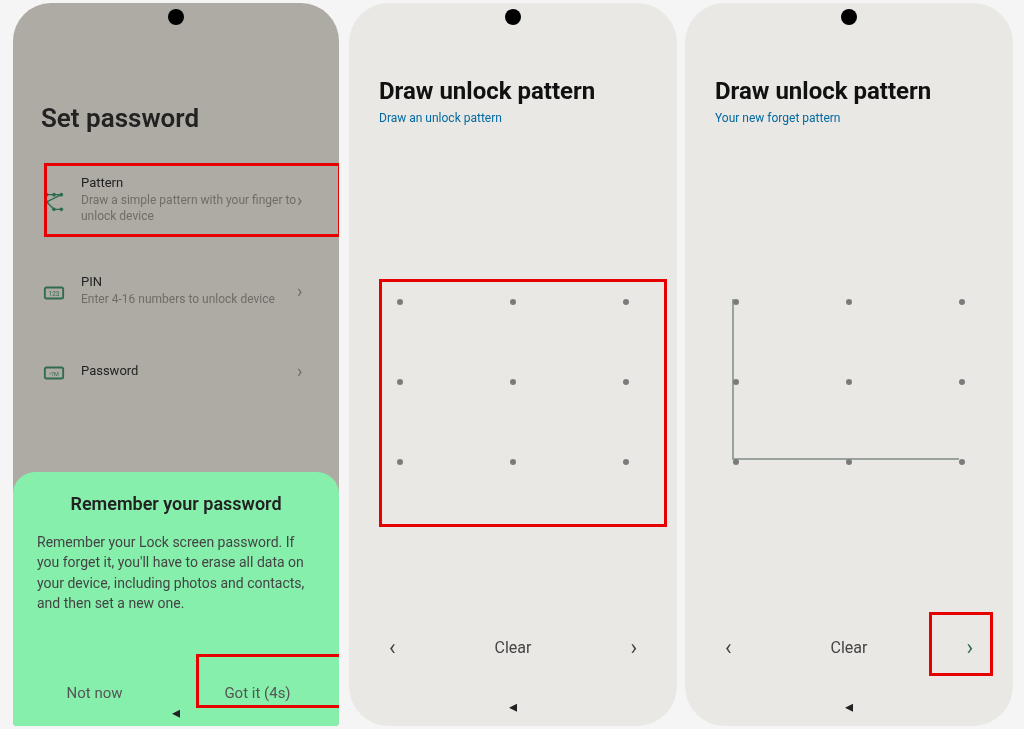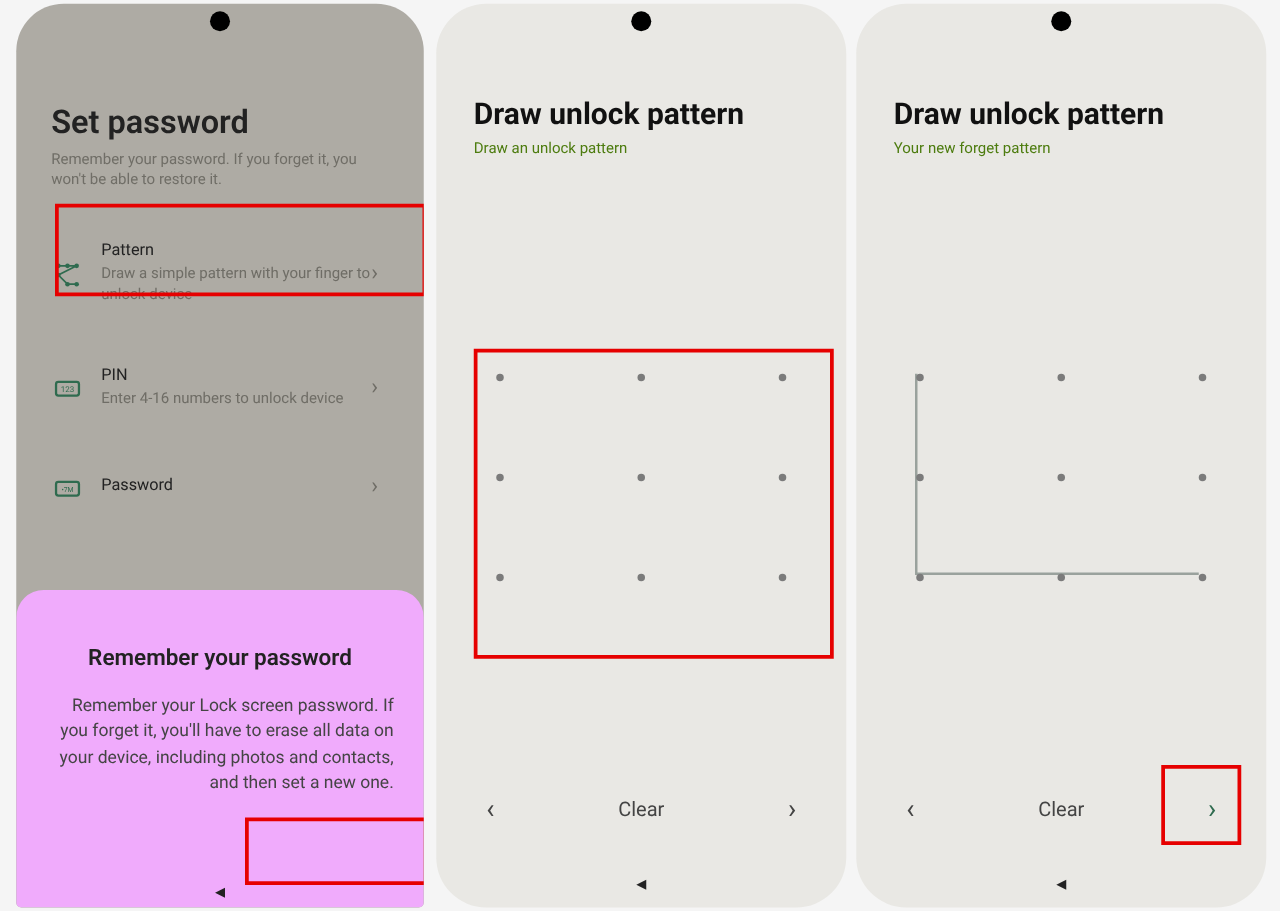--- a/index.html
+++ b/index.html
@@ -4,42 +4,42 @@
 <style>
   html,body{margin:0;padding:0;width:1024px;height:729px;background:#f5f5f5;font-family:-apple-system,Roboto,Arial,sans-serif;overflow:hidden;}
   .canvas{position:relative;width:1024px;height:729px;}
   .phone{position:absolute;top:3px;height:723px;border-radius:40px;background:#e9e8e4;overflow:hidden;}
   .phone:before{content:"";position:absolute;top:0;left:50%;transform:translateX(-50%);width:16px;height:16px;background:#000;border-radius:50%;margin-top:6px;z-index:5;}
   .phone1{left:13px;width:326px;background:#aeaba4;border-radius:38px 38px 4px 4px;}
   .phone2{left:349px;width:328px;}
   .phone3{left:685px;width:328px;}
 
   
-  .p1-header{padding:80px 28px 14px 28px;}
+  .p1-header{padding:100px 28px 14px 28px;}
   .p1-title{font-size:26px;font-weight:600;color:#222;}
   .p1-subtitle{font-size:12px;color:#706e67;margin-top:6px;line-height:1.35;}
   .option{display:flex;align-items:center;padding:12px 28px;}
   .opt-icon{width:26px;height:26px;flex:0 0 26px;display:flex;align-items:flex-end;justify-content:center;margin-right:14px;}
   .opt-body{flex:1;}
   .opt-title{font-size:13px;color:#222;}
   .opt-sub{font-size:12px;color:#6f6d66;margin-top:2px;line-height:1.35;max-width:220px;}
   .chev{width:14px;color:#6f6d66;font-size:18px;}
-  .sheet{position:absolute;left:0;right:0;bottom:0;background:#f0abfc;border-radius:22px 22px 0 0;padding:44px 24px 22px 24px;height:254px;box-sizing:border-box;margin-top:48px;}
+  .sheet{position:absolute;left:0;right:0;bottom:0;background:#86efac;border-radius:22px 22px 0 0;padding:21px 24px 22px 24px;height:254px;box-sizing:border-box;margin-top:48px;}
   .sheet-title{font-size:18px;font-weight:600;text-align:center;color:#222;}
-  .sheet-sub{font-size:14px;color:#444;margin-top:18px;line-height:1.45;text-align:right;}
+  .sheet-sub{font-size:14px;color:#444;margin-top:18px;line-height:1.45;text-align:left;}
   .sheet-btns{position:absolute;bottom:24px;left:0;right:0;display:flex;}
   .sheet-btn{flex:1;text-align:center;font-size:15px;color:#555;}
   .hl{position:absolute;border:3px solid #e60000;pointer-events:none;z-index:6;}
   .hl-pattern{left:31px;top:160px;width:291px;height:68px;}
   .hl-gotit{left:183px;bottom:18px;width:140px;height:48px;}
 
   
   .p23-header{padding:74px 30px 0 30px;}
   .p23-title{font-size:24px;font-weight:700;color:#111;}
-  .p23-sub{font-size:12px;color:#4d7c0f;margin-top:6px;}
+  .p23-sub{font-size:12px;color:#0369a1;margin-top:6px;}
   .grid{position:absolute;left:48px;top:296px;width:232px;height:200px;}
   .dot{position:absolute;width:6px;height:6px;background:#7b7b7b;border-radius:50%;}
   .nav{position:absolute;left:0;right:0;bottom:66px;display:flex;align-items:center;padding:0 40px;}
   .nav .arrow{font-size:22px;color:#444;width:30px;}
   .nav .arrow-r{color:#2f6b4f;}
   .nav .center{flex:1;text-align:center;font-size:16px;color:#444;}
   .sysnav{position:absolute;bottom:10px;left:0;right:0;text-align:center;color:#222;font-size:16px;}
   .hl-grid{left:30px;top:276px;width:282px;height:242px;}
   .hl-next{right:20px;bottom:50px;width:58px;height:58px;}
 
@@ -50,21 +50,20 @@
   .pin-icon,.pw-icon{color:#2f6b4f;}
 </style>
 </head>
 <body>
 
 <div class="canvas">
 
   <div class="phone phone1">
     <div class="p1-header">
       <div class="p1-title">Set password</div>
-      <div class="p1-subtitle">Remember your password. If you forget it, you won't be able to restore it.</div>
     </div>
 
     <div class="option" style="margin-top:16px;">
       <div class="opt-icon pattern-icon">
         <svg viewBox="0 0 24 24">
             <circle cx="4" cy="4" r="2" fill="#2f6b4f"></circle>
             <circle cx="12" cy="4" r="2" fill="#2f6b4f"></circle>
             <circle cx="20" cy="4" r="2" fill="#2f6b4f"></circle>
             <circle cx="4" cy="12" r="2" fill="#2f6b4f"></circle>
             <circle cx="12" cy="20" r="2" fill="#2f6b4f"></circle>
@@ -102,20 +101,24 @@
       </div>
       <div class="opt-body">
         <div class="opt-title">Password</div>
       </div>
       <div class="chev">›</div>
     </div>
 
     <div class="sheet">
       <div class="sheet-title">Remember your password</div>
       <div class="sheet-sub">Remember your Lock screen password. If you forget it, you'll have to erase all data on your device, including photos and contacts, and then set a new one.</div>
+      <div class="sheet-btns">
+        <div class="sheet-btn">Not now</div>
+        <div class="sheet-btn">Got it (4s)</div>
+      </div>
     </div>
     <div class="sysnav" style="bottom:4px;">◂</div>
 
     <div class="hl hl-pattern"></div>
     <div class="hl hl-gotit"></div>
   </div>
 
   <div class="phone phone2">
     <div class="p23-header">
       <div class="p23-title">Draw unlock pattern</div>

